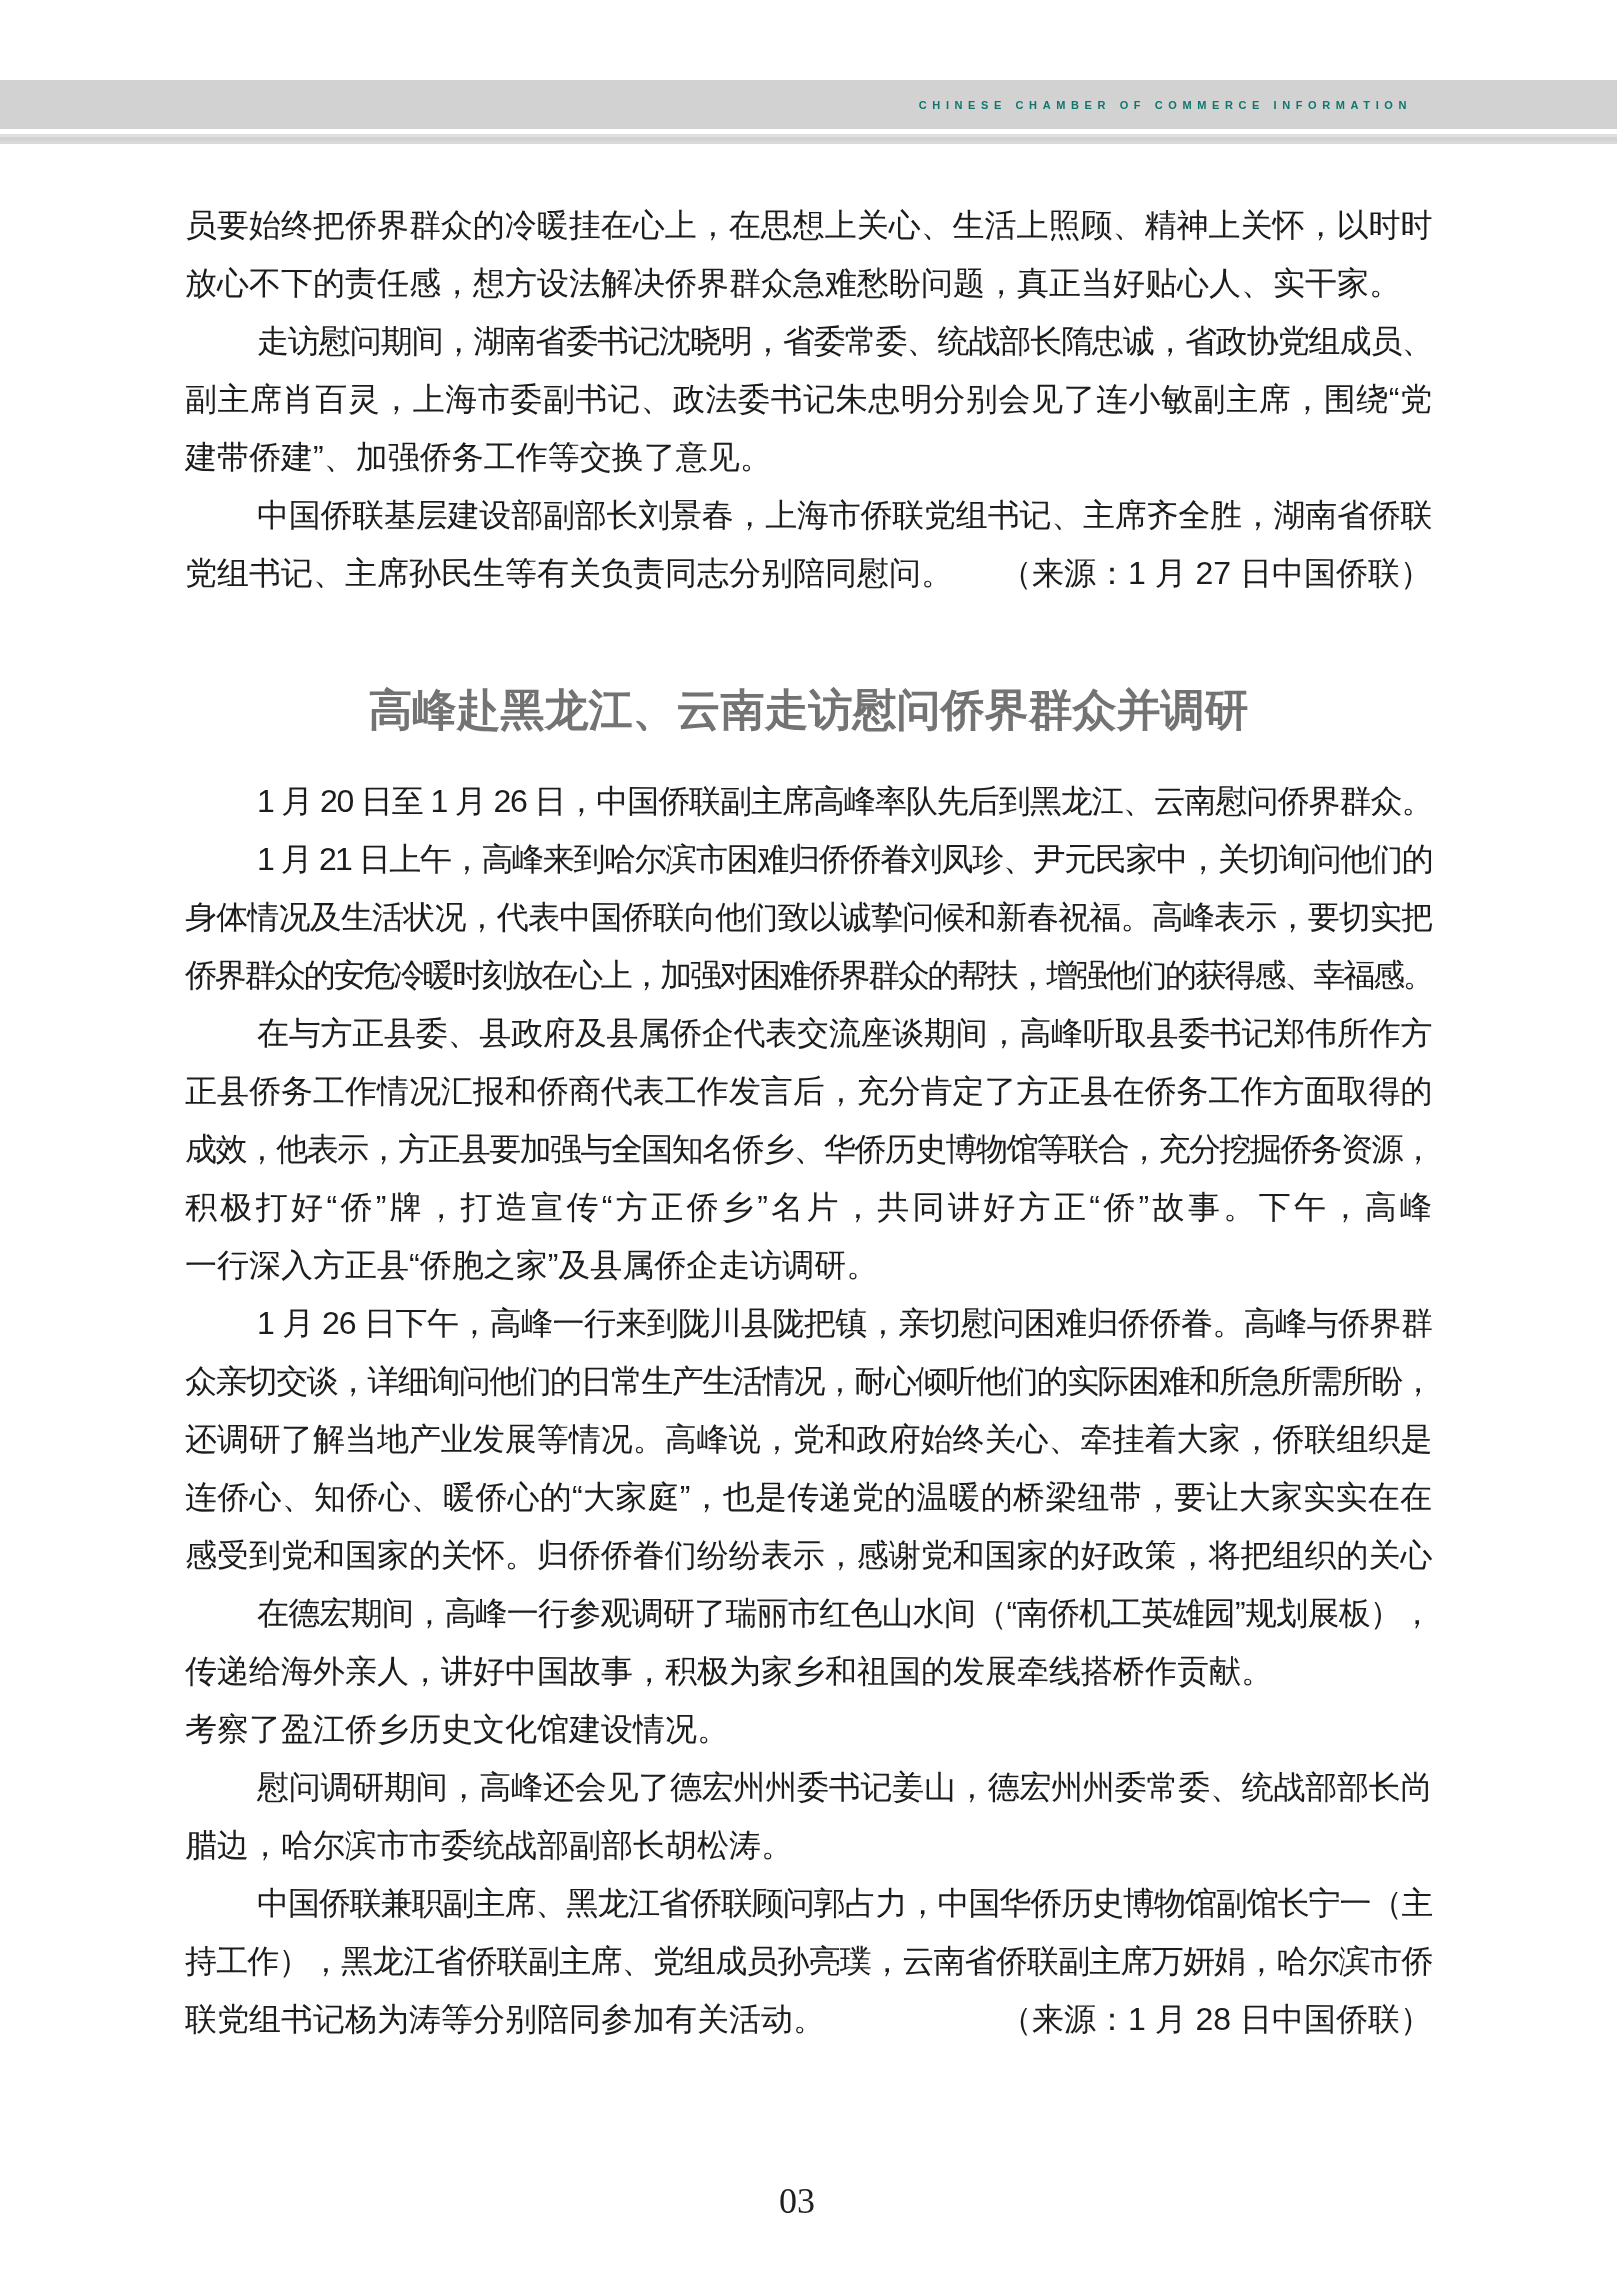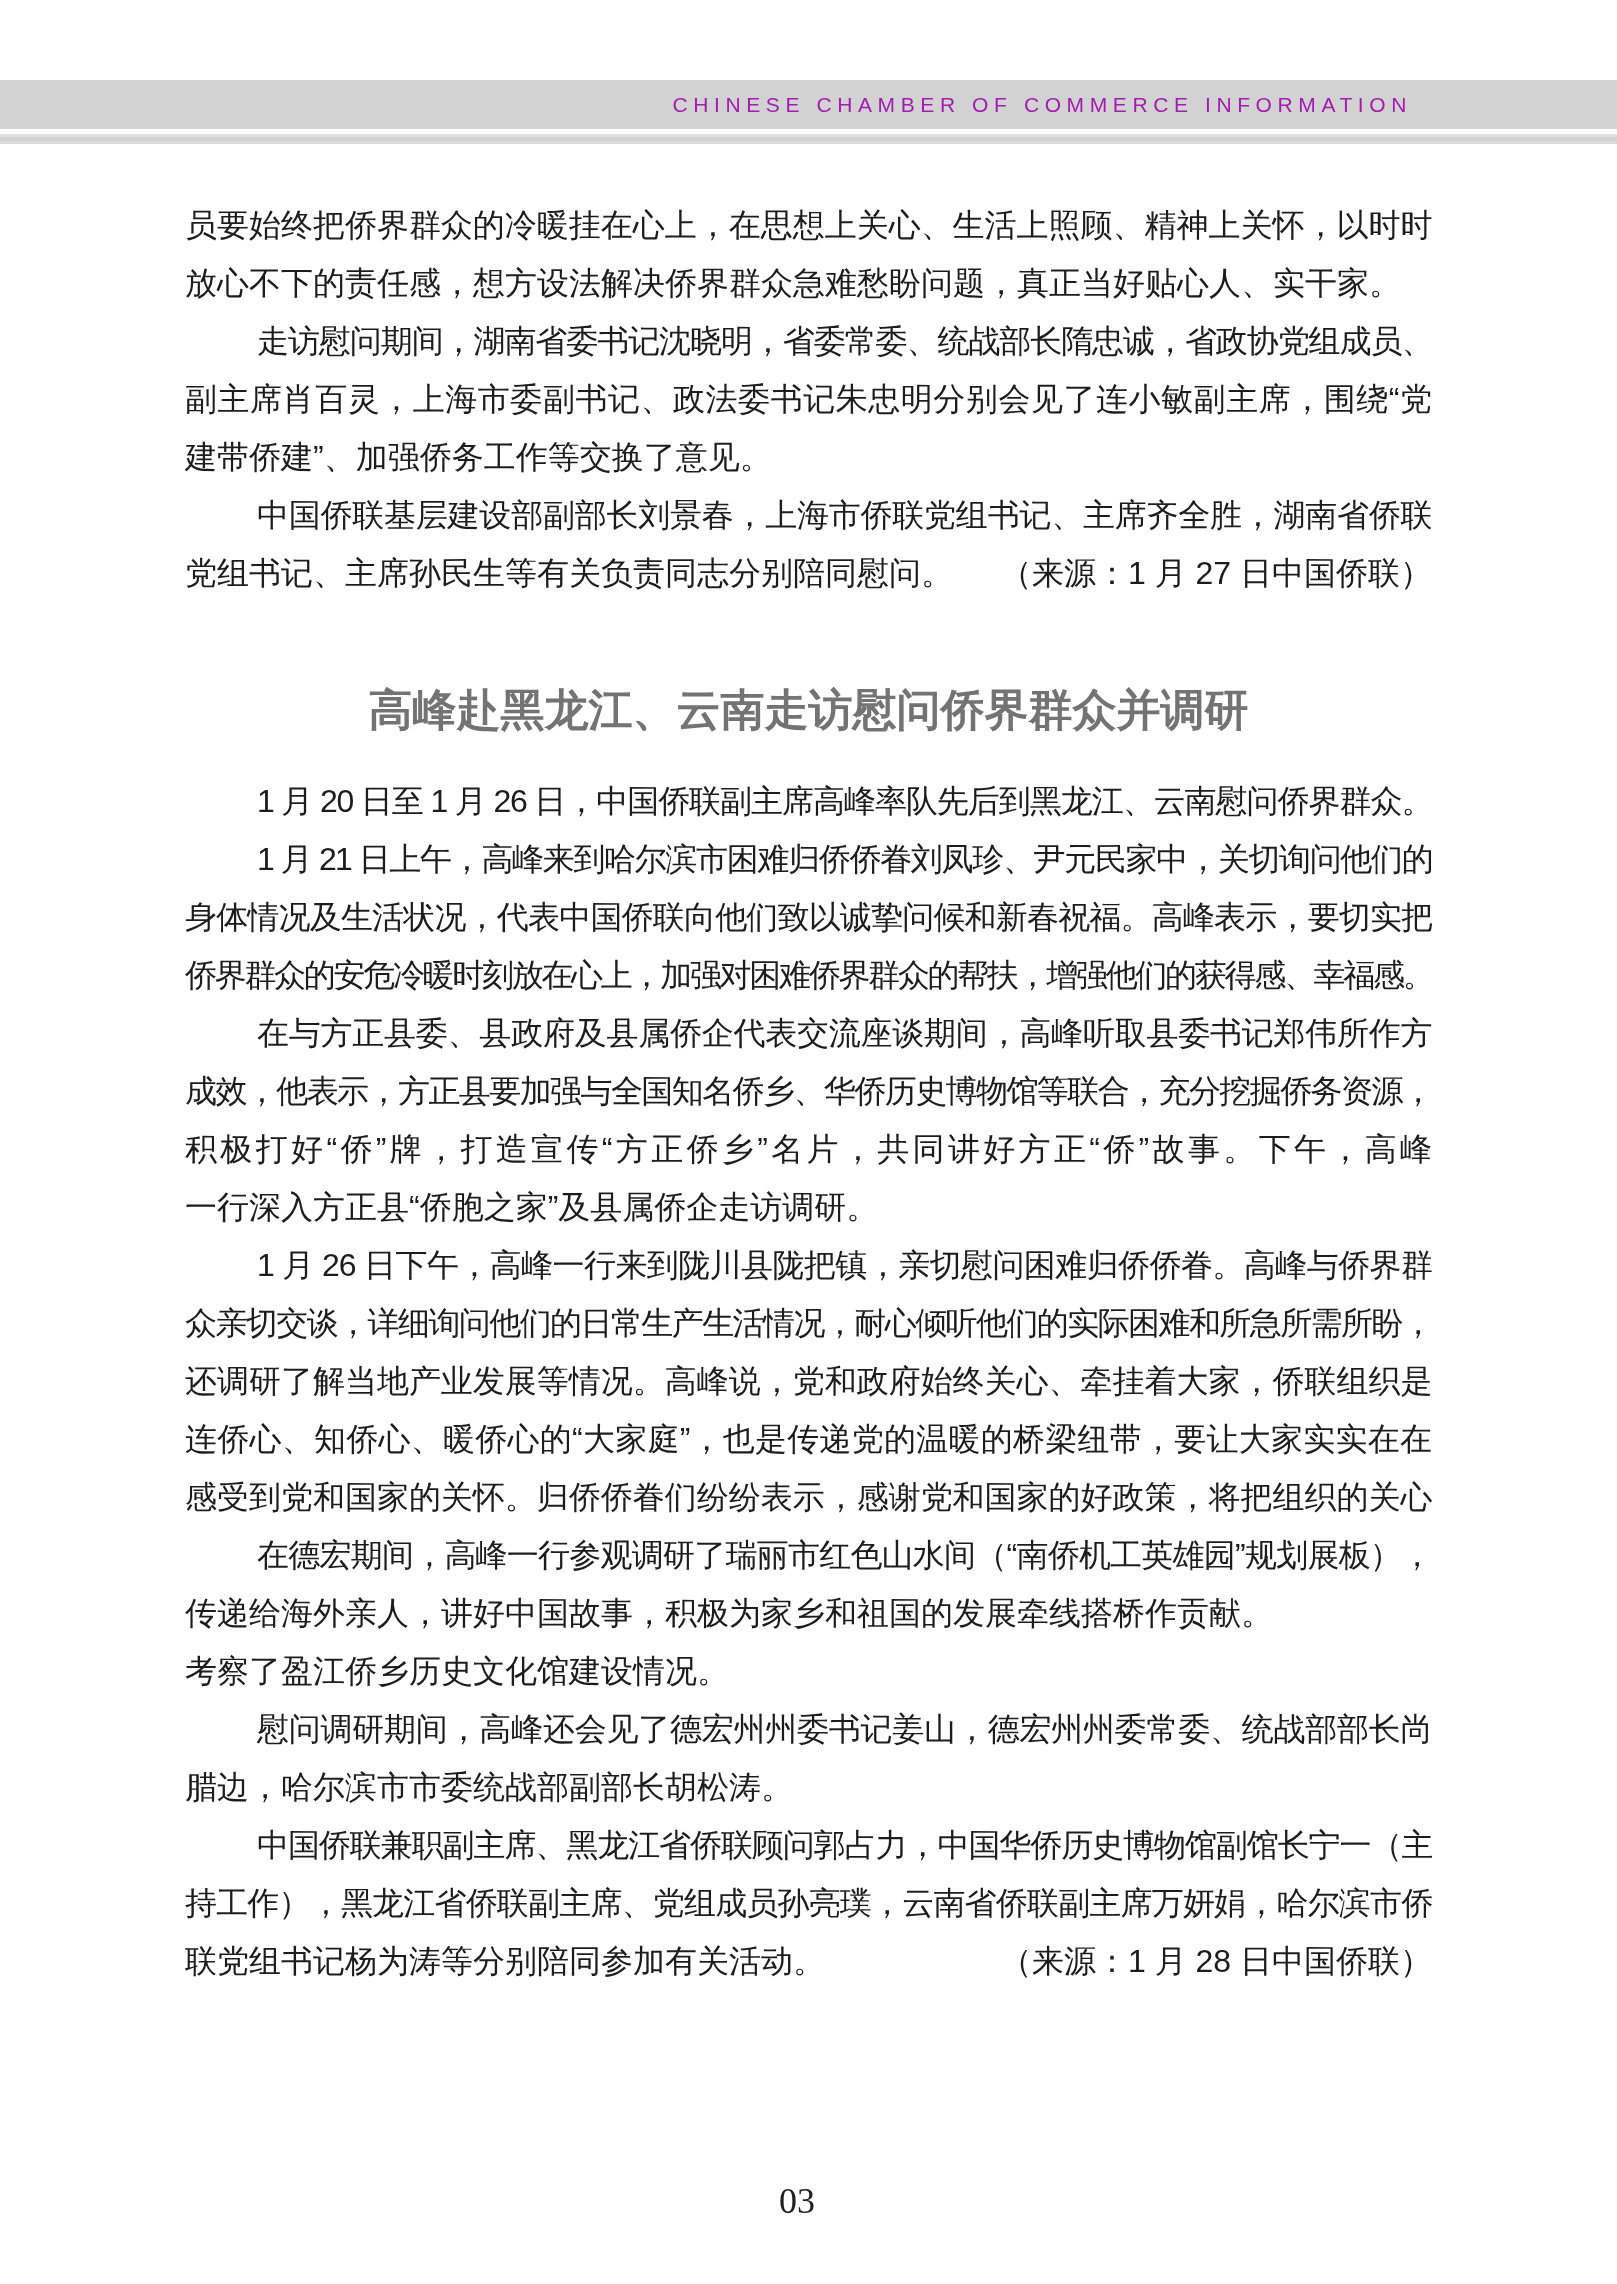--- a/index.html
+++ b/index.html
@@ -9,22 +9,22 @@
     font-family:"Liberation Sans","DejaVu Sans",sans-serif;
   }
   
   .banner{
     position:absolute;left:0;top:80px;width:1617px;height:49px;
     background:#d2d2d2;
     display:flex;align-items:center;justify-content:flex-end;
     padding-right:205px;box-sizing:border-box;
   }
   .banner-text{
-    font-size:21px;font-weight:normal;letter-spacing:5.6px;
-    color:#a21caf;white-space:nowrap;
+    font-size:11px;font-weight:bold;letter-spacing:5.6px;
+    color:#0f766e;white-space:nowrap;
   }
   .thin-rule{
     position:absolute;left:0;top:134px;width:1617px;height:9.8px;
     background:linear-gradient(#e0e0e0 0 3px,#d2d2d2 3px 6.8px,#dadada 6.8px 9.8px);
   }
   
   .content{position:absolute;left:185px;top:0;width:1247px}
   .article{display:block}
   .article-prev{margin-top:196px}
   .article-title{
@@ -77,20 +77,21 @@
     </div>
 
   <div class="article-title">高峰赴黑龙江、云南走访慰问侨界群众并调研</div>
 
   <div class="article article-main">
       <div class="line indent" style="letter-spacing: -1.4px;">1 月 20 日至 1 月 26 日，中国侨联副主席高峰率队先后到黑龙江、云南慰问侨界群众。</div>
       <div class="line indent" style="letter-spacing: -1.7px;">1 月 21 日上午，高峰来到哈尔滨市困难归侨侨眷刘凤珍、尹元民家中，关切询问他们的</div>
       <div class="line " style="letter-spacing: -1.2px;">身体情况及生活状况，代表中国侨联向他们致以诚挚问候和新春祝福。高峰表示，要切实把</div>
       <div class="line " style="letter-spacing: -2.7px;">侨界群众的安危冷暖时刻放在心上，加强对困难侨界群众的帮扶，增强他们的获得感、幸福感。</div>
       <div class="line indent" style="letter-spacing: -0.6px;">在与方正县委、县政府及县属侨企代表交流座谈期间，高峰听取县委书记郑伟所作方</div>
+      <div class="line " style="letter-spacing: -0.4px;">正县侨务工作情况汇报和侨商代表工作发言后，充分肯定了方正县在侨务工作方面取得的</div>
       <div class="line " style="letter-spacing: -1.9px;">成效，他表示，方正县要加强与全国知名侨乡、华侨历史博物馆等联合，充分挖掘侨务资源，</div>
       <div class="line ">积极打好“侨”牌，打造宣传“方正侨乡”名片，共同讲好方正“侨”故事。下午，高峰</div>
       <div class="line left">一行深入方正县“侨胞之家”及县属侨企走访调研。</div>
       <div class="line indent" style="letter-spacing: -0.9px;">1 月 26 日下午，高峰一行来到陇川县陇把镇，亲切慰问困难归侨侨眷。高峰与侨界群</div>
       <div class="line " style="letter-spacing: -1.9px;">众亲切交谈，详细询问他们的日常生产生活情况，耐心倾听他们的实际困难和所急所需所盼，</div>
       <div class="line " style="letter-spacing: -0.4px;">还调研了解当地产业发展等情况。高峰说，党和政府始终关心、牵挂着大家，侨联组织是</div>
       <div class="line " style="letter-spacing: -0.1px;">连侨心、知侨心、暖侨心的“大家庭”，也是传递党的温暖的桥梁纽带，要让大家实实在在</div>
       <div class="line " style="letter-spacing: -0.4px;">感受到党和国家的关怀。归侨侨眷们纷纷表示，感谢党和国家的好政策，将把组织的关心</div>
       <div class="line indent" style="letter-spacing: -1.1px;">在德宏期间，高峰一行参观调研了瑞丽市红色山水间（“南侨机工英雄园”规划展板），</div>
       <div class="line left">传递给海外亲人，讲好中国故事，积极为家乡和祖国的发展牵线搭桥作贡献。</div>

